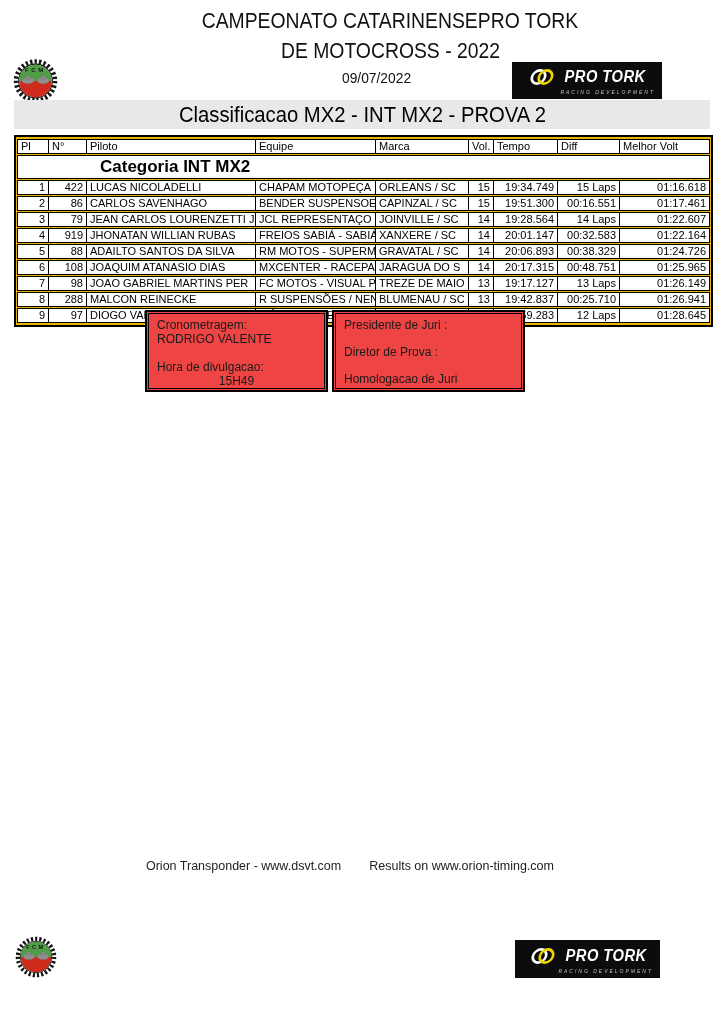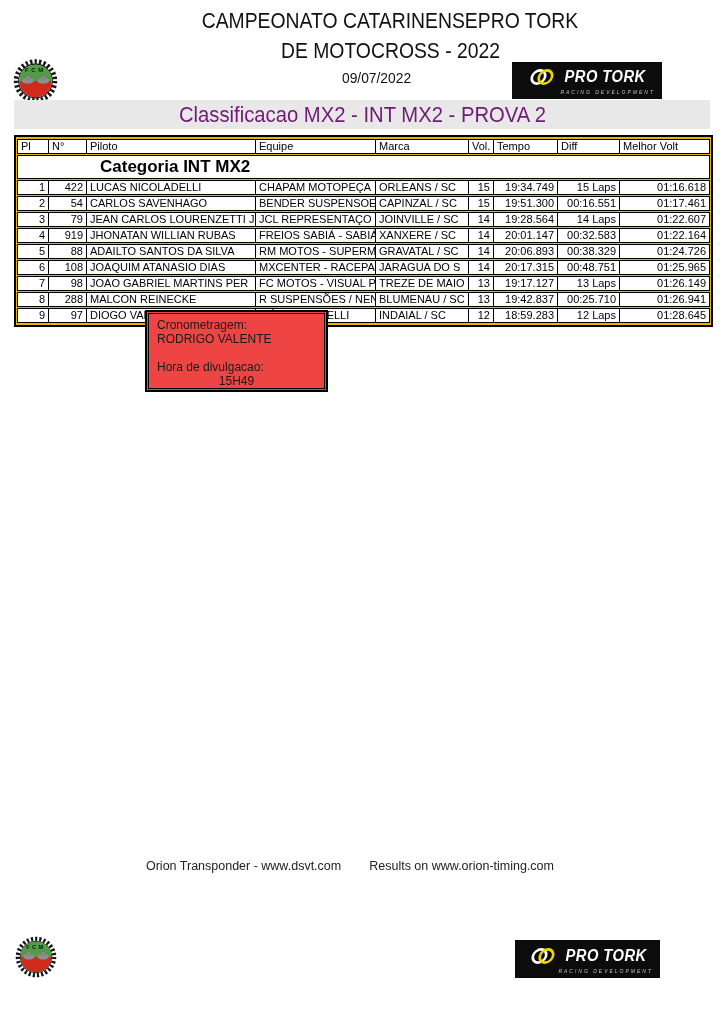--- a/index.html
+++ b/index.html
@@ -10,21 +10,21 @@
   
   .title-line{position:absolute;left:0;width:724px;text-align:center;font-size:22px;color:#111;margin-left:28px;}
   .title-line > span{display:inline-block;transform:scaleX(0.88);transform-origin:center;white-space:nowrap;}
   .t1{top:8px;}
   .t2{top:38px;}
   .event-date{position:absolute;top:69px;left:0;width:724px;text-align:center;font-size:15px;color:#111;margin-left:15px;}
   .event-date > span{display:inline-block;transform:scaleX(0.92);}
   
   .class-bar{
     position:absolute;left:14px;top:100px;width:696px;height:29px;background:#e8e8e8;
-    display:flex;align-items:center;justify-content:center;font-size:22px;color:#701a75;
+    display:flex;align-items:center;justify-content:center;font-size:22px;color:#000000;
   }
   .class-bar > span{display:inline-block;transform:scaleX(0.92);white-space:nowrap;}
   
   .fcm-logo{position:absolute;}
   .fcm-top{left:13px;top:57px;}
   .fcm-bottom{left:15px;top:934px;}
   .protork-logo{
     position:absolute;background:#0c0c0c;display:flex;flex-direction:column;
     align-items:center;justify-content:center;box-sizing:border-box;padding:3px 7px;
   }
@@ -145,21 +145,21 @@
             <td class="col2">LUCAS NICOLADELLI</td>
             <td class="col3">CHAPAM MOTOPEÇA</td>
             <td class="col4">ORLEANS / SC</td>
             <td class="col5">15</td>
             <td class="col6">19:34.749</td>
             <td class="col7">15 Laps</td>
             <td class="col8">01:16.618</td>
           </tr>
           <tr>
             <td class="col0">2</td>
-            <td class="col1">54</td>
+            <td class="col1">86</td>
             <td class="col2">CARLOS SAVENHAGO</td>
             <td class="col3">BENDER SUSPENSOE</td>
             <td class="col4">CAPINZAL / SC</td>
             <td class="col5">15</td>
             <td class="col6">19:51.300</td>
             <td class="col7">00:16.551</td>
             <td class="col8">01:17.461</td>
           </tr>
           <tr>
             <td class="col0">3</td>
@@ -245,20 +245,27 @@
   <div class="ibox ibox-left">
     <div class="ibox-inner">
       <div>Cronometragem:</div>
       <div>RODRIGO VALENTE</div>
       <div class="blank"></div>
       <div>Hora de divulgacao:</div>
       <div class="centered-line">15H49</div>
     </div>
   </div>
 
+  <div class="ibox ibox-right">
+    <div class="ibox-inner">
+      <div>Presidente de Juri :</div>
+      <div>Diretor de Prova :</div>
+      <div>Homologacao de Juri</div>
+    </div>
+  </div>
 
   <div class="footer-line">
     <span>Orion Transponder - www.dsvt.com</span>
     <span>Results on www.orion-timing.com</span>
   </div>
 
   <div class="fcm-logo fcm-bottom">
     <svg width="42" height="46" viewBox="0 0 44 46">
       <circle cx="22" cy="23" r="19" fill="#ffffff" stroke="#161616" stroke-width="4.5" stroke-dasharray="2.3 2.1"></circle>
       <circle cx="22" cy="23" r="16.5" fill="#ffffff" stroke="#161616" stroke-width="1"></circle>

